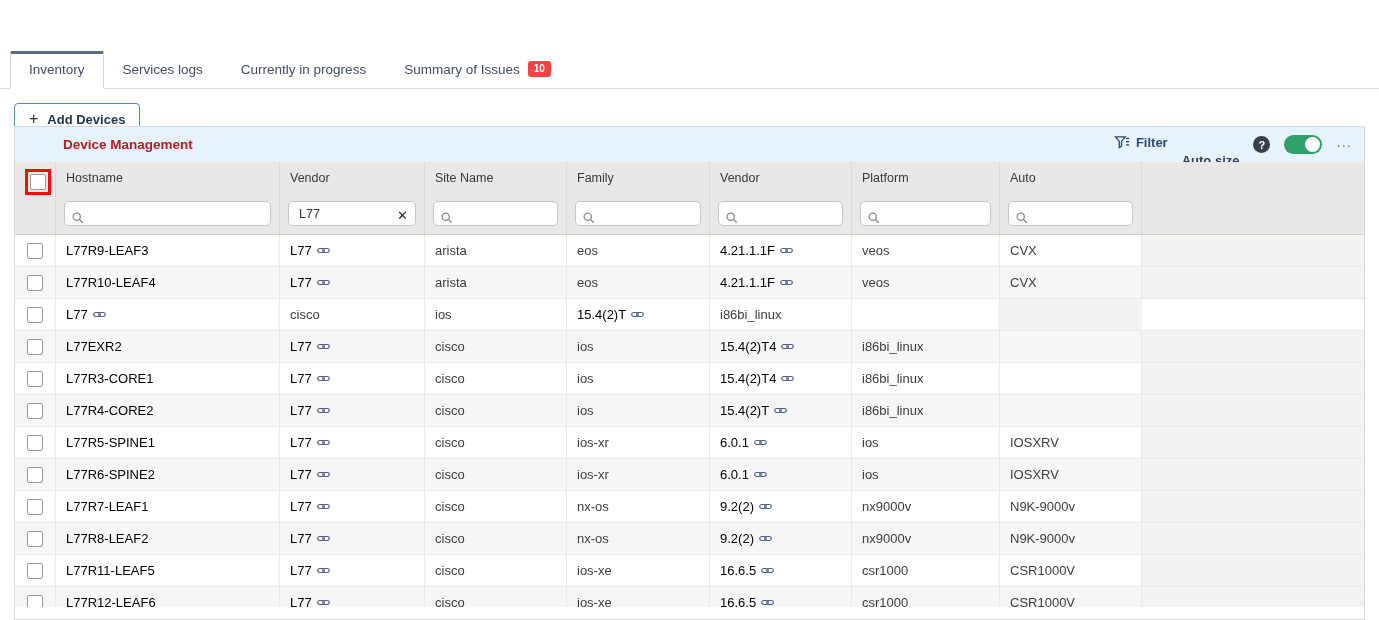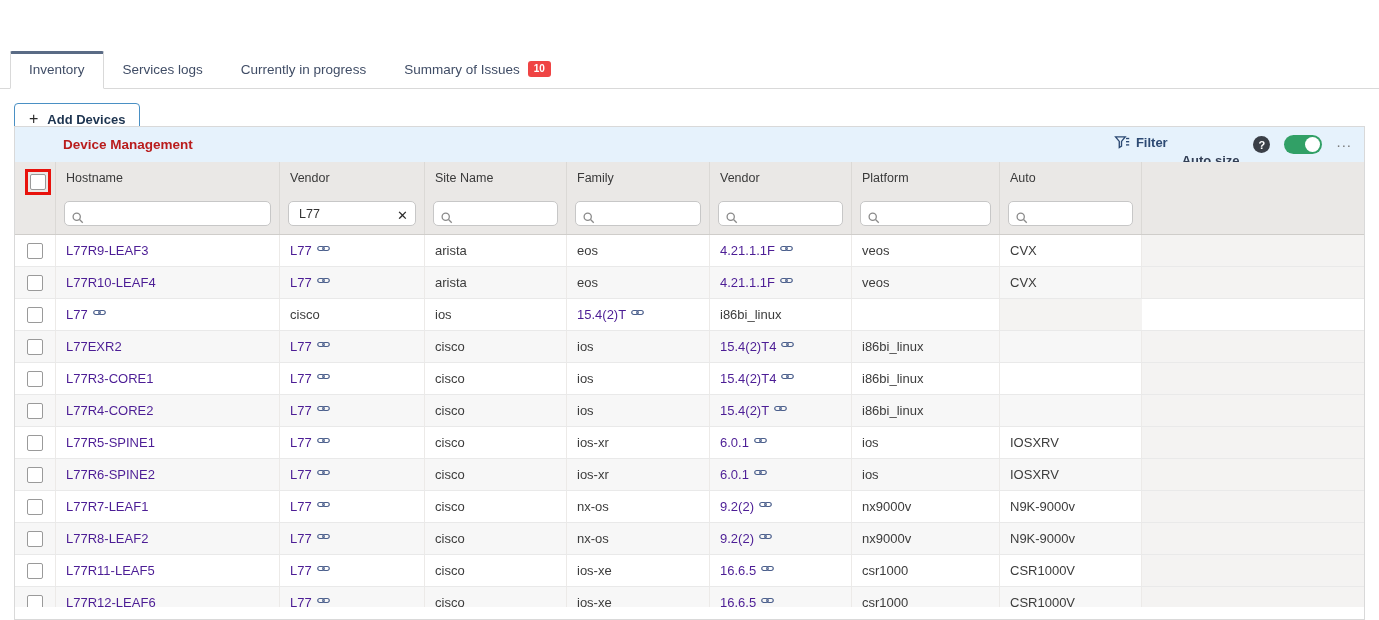--- a/index.html
+++ b/index.html
@@ -54,21 +54,21 @@
   .clear-x { position: absolute; right: 8px; top: 4px; font-size: 13px; color: #2b2b2b; cursor: pointer; }
 
   .grid-body { flex: 1 1 auto; overflow: hidden; position: relative; }
   .tr { display: grid; grid-template-columns: 41px 224px 145px 142px 143px 142px 148px 142px 1fr;
     height: 32px; border-bottom: 1px solid #e9e9e9; background: #fff; }
   .tr:nth-child(even) { background: #f7f7f7; }
   .td { padding: 0 10px; font-size: 13px; display: flex; align-items: center;
     border-right: 1px solid #eceae8; overflow: hidden; white-space: nowrap; }
   .td.filler { background: #f4f3f2; border-right: none; }
   .td.center { justify-content: center; }
-  a.cell-link { color: #4c1d95; text-decoration: none; display: inline-flex; align-items: flex-start; gap: 5px; }
+  a.cell-link { color: #000000; text-decoration: none; display: inline-flex; align-items: center; gap: 5px; }
 
   .checkbox { width: 16px; height: 16px; border: 1px solid #9a9a9a; border-radius: 2px; background: #fff; cursor: pointer; }
   .red-annotation { display: inline-block; border: 3px solid #e8120c; padding: 2px; line-height: 0; }
 
   .foot-strip { flex: 0 0 12px; background: #fff; }
 
   .link-icon svg { display: block; }
 </style>
 </head>
 <body>

